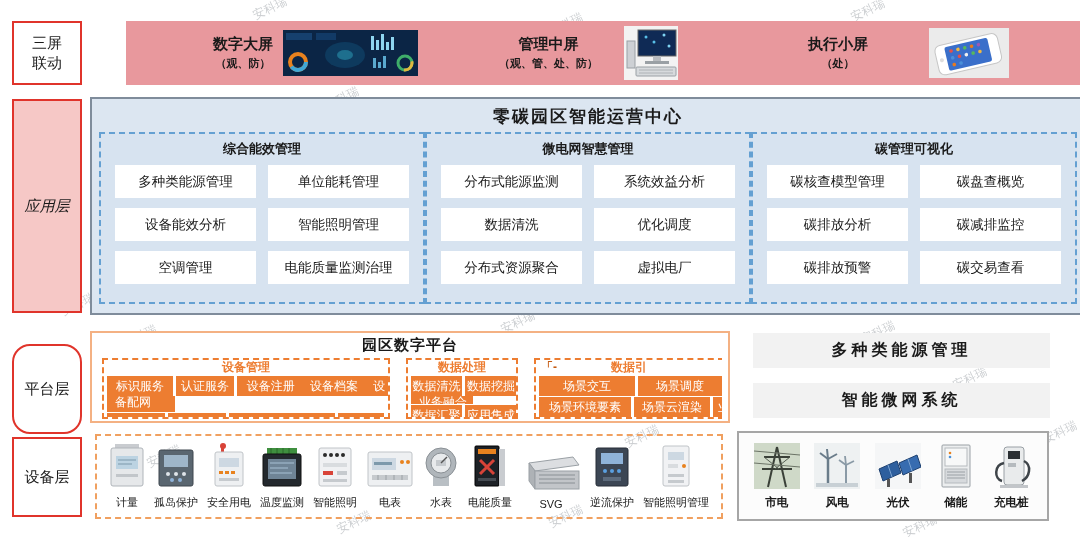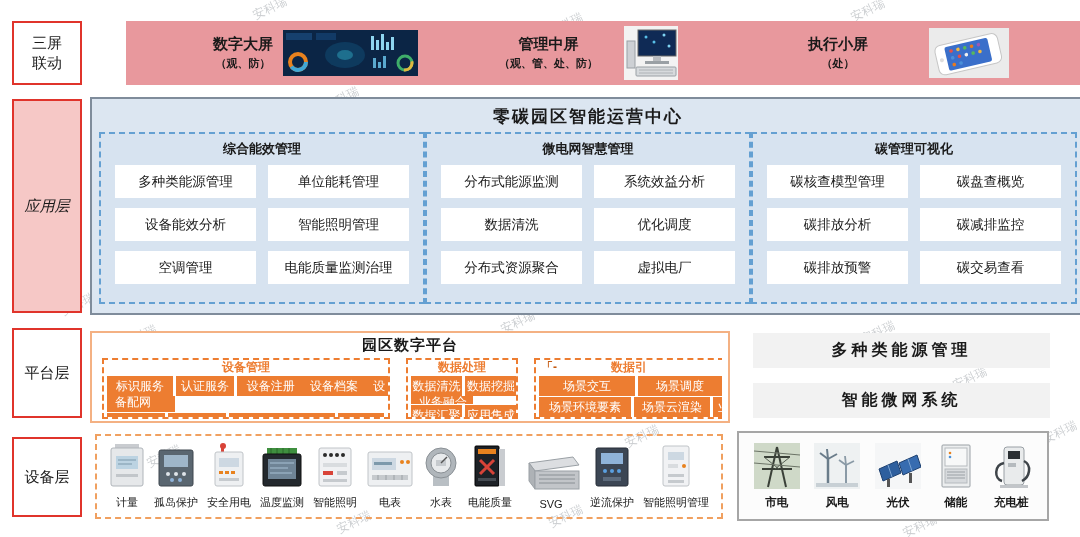--- a/index.html
+++ b/index.html
@@ -193,21 +193,21 @@
             <div class="cell">碳盘查概览</div>
             <div class="cell">碳排放分析</div>
             <div class="cell">碳减排监控</div>
             <div class="cell">碳排放预警</div>
             <div class="cell">碳交易查看</div>
           </div>
         </div>
       </div>
   </div>
 
-  <div class="side-label" style="top:328px;height:90px;">
+  <div class="side-label" style="top:344px;height:90px;border-radius:18px;">
     <span>平台层</span>
   </div>
   <div class="plat-box">
     <div class="plat-title">园区数字平台</div>
     <div class="plat-secs" id="plat-secs">
         <div class="sec" style="width: 288px;">
           <div class="sec-title"><span>设备管理</span></div>
           <div class="sec-row">
             <div class="ocell" style="width: 66px;">标识服务</div>
             <div class="ocell" style="width: 58px;">认证服务</div>

